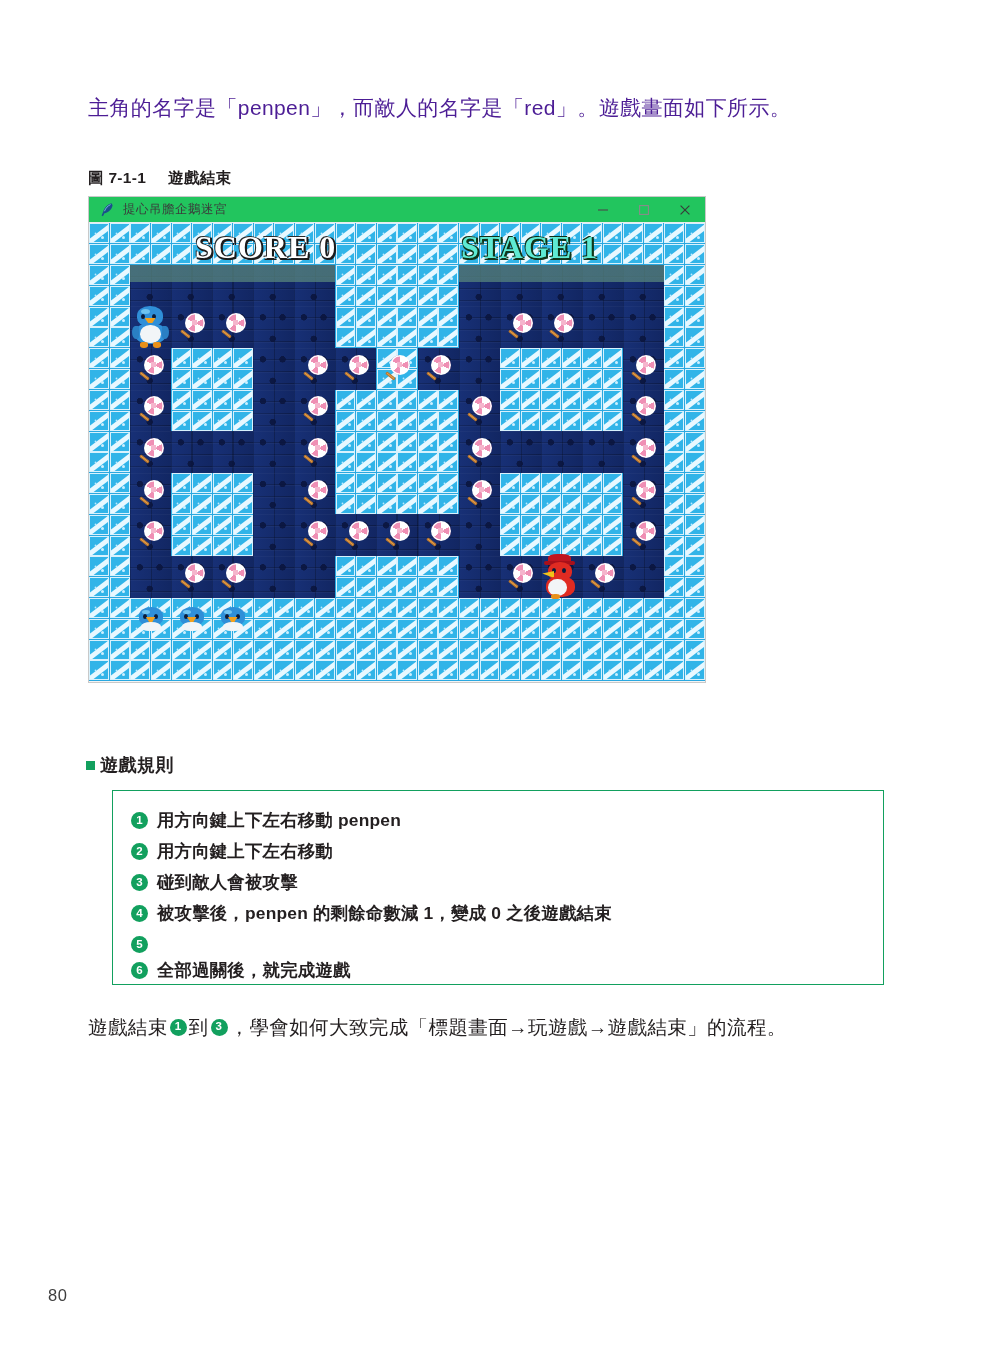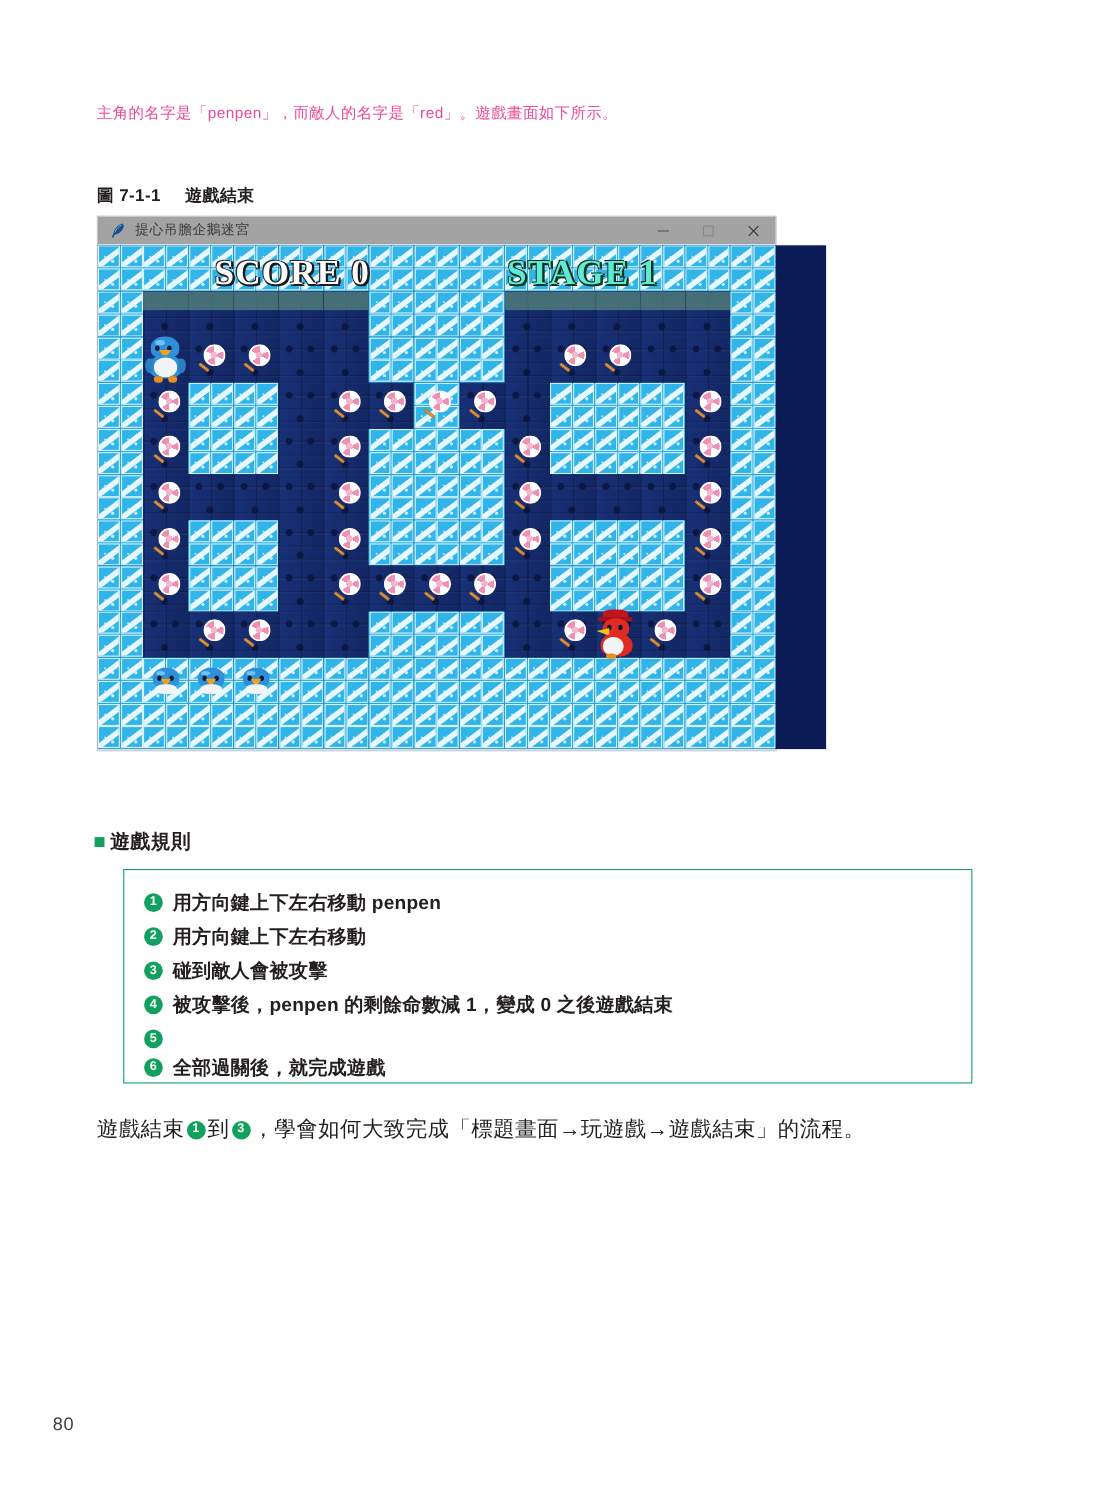--- a/index.html
+++ b/index.html
@@ -8,42 +8,42 @@
     background:#ffffff;
     font-family:"Liberation Sans","DejaVu Sans",sans-serif;
     color:#231f20;
     position:relative;
     overflow:hidden;
   }
 
   
   .intro{
     position:absolute;left:88px;top:92px;width:820px;
-    font-size:14px;line-height:1.55;letter-spacing:.4px;color:#ec4899;
+    font-size:21px;line-height:1.55;letter-spacing:.4px;color:#4c1d95;
   }
 
   
   .fig-caption{
     position:absolute;left:88px;top:168px;
     font-size:15.5px;font-weight:bold;color:#231f20;letter-spacing:.3px;
   }
   .fig-caption .fc-num{margin-right:22px;}
 
   
   .app-window{
     position:absolute;left:88px;top:196px;
     width:618px;height:487px;
     background:#f4f4f4;
     border:1px solid #c9c9c9;
     box-sizing:border-box;
     box-shadow:0 0 0 0 rgba(0,0,0,0);
   }
   .titlebar{
     height:26px;width:100%;
-    background:#a3a3a3;
+    background:#22c55e;
     display:flex;align-items:center;
     box-sizing:border-box;
     border-bottom:1px solid #eaeaea;
     position:relative;
   }
   .tb-icon{
     width:18px;height:18px;margin-left:9px;margin-right:7px;
     position:relative;flex:0 0 auto;
   }
   .tb-icon svg{display:block;}
@@ -60,21 +60,20 @@
   }
   .tb-btn svg{display:block;}
 
   
   .game{
     position:relative;
     width:616px;height:458px;
     margin:0 auto;
     background:#0b1b56;
     overflow:hidden;
-    padding-left:46px;
   }
   .grid{
     position:absolute;left:0;top:0;
     display:grid;
     grid-template-columns:repeat(15,41.07px);
     grid-template-rows:repeat(11,41.64px);
     width:616px;height:458px;
   }
   .cell{position:relative;overflow:hidden;}
 

